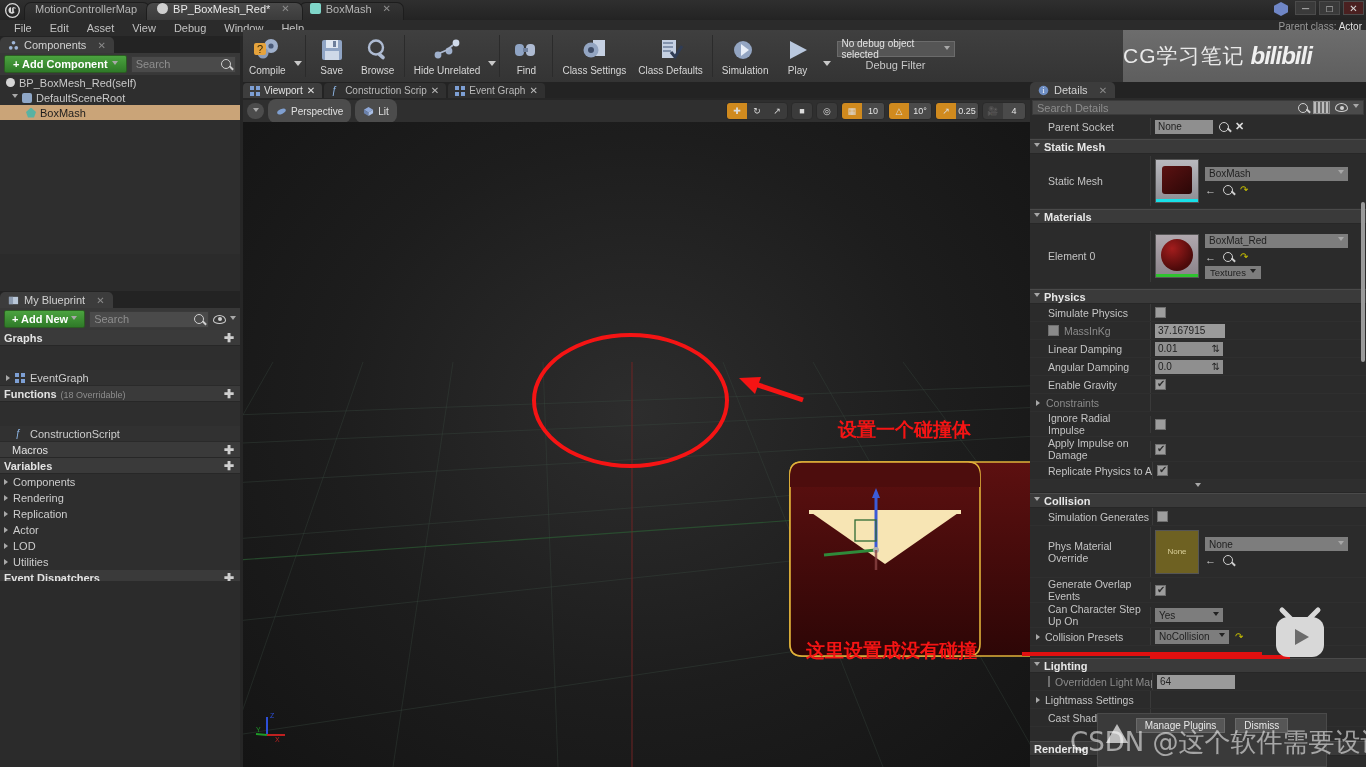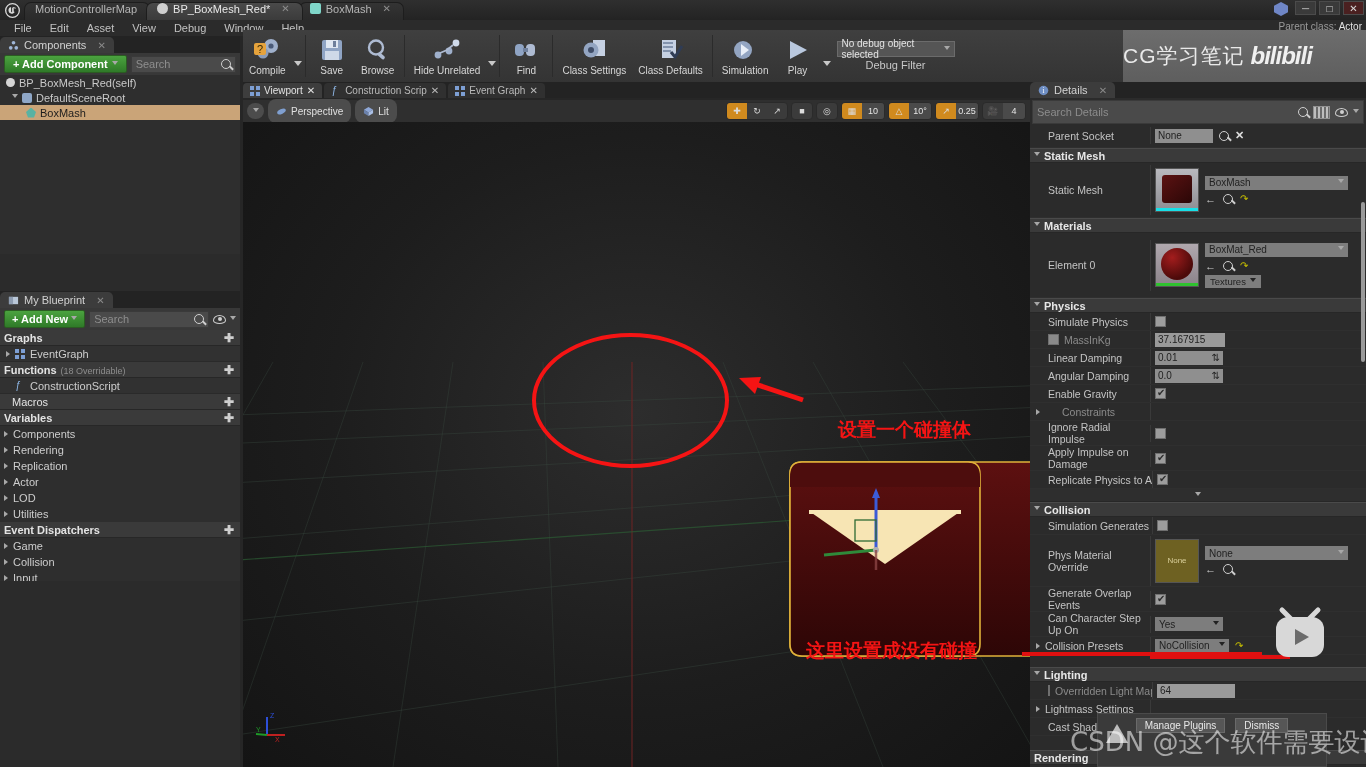--- a/index.html
+++ b/index.html
@@ -77,21 +77,21 @@
      font-size:11px; font-weight:bold; padding:2px 7px; border-radius:2px; display:flex; gap:3px; align-items:center; }
   .eye { width:13px; height:9px; border:1.3px solid #cfcfcf; border-radius:50% 50% 50% 50%/60% 60% 40% 40%;
      position:relative; }
   .eye::after { content:""; position:absolute; width:4px;height:4px;background:#cfcfcf;border-radius:50%;
      left:3.5px; top:1.5px; }
   .mb-section { height:16px; background:#3a3a3a; display:flex; align-items:center;
      justify-content:space-between; padding:0 6px 0 4px; font-size:11px; color:#e3e3e3; font-weight:bold;
      border-bottom:1px solid #272727; }
   .mb-section .plus { color:#cfcfcf; font-weight:bold; font-size:12px; }
   .mb-item { height:16px; display:flex; align-items:center; gap:5px; padding-left:6px;
-     font-size:11px; color:#cdcdcd; background:#313131; border-bottom:1px solid #2a2a2a; }
+     font-size:11px; color:#cdcdcd; background:#313131; border-bottom:1px solid #2a2a2a;margin-top:24px; }
   .mb-sub { height:16px; display:flex; align-items:center; gap:5px; padding-left:4px;
      font-size:11px; color:#cdcdcd; }
   .graph-ico { width:10px;height:10px;flex:none;background:
      linear-gradient(#7d9fd4,#7d9fd4) 0 0/4px 4px no-repeat,
      linear-gradient(#7d9fd4,#7d9fd4) 6px 0/4px 4px no-repeat,
      linear-gradient(#7d9fd4,#7d9fd4) 0 6px/4px 4px no-repeat,
      linear-gradient(#7d9fd4,#7d9fd4) 6px 6px/4px 4px no-repeat; }
   .fn-ico { width:10px;height:10px;flex:none;color:#8fb8e8;font-style:italic;font-size:10px;line-height:10px; }
   .muted { color:#8d8d8d; font-weight:normal; font-size:9px; margin-left:4px; }
   .leftblank { position:absolute; left:0; top:545px; width:240px; height:222px; background:#2b2b2b; }
@@ -137,21 +137,21 @@
      justify-content:center; font-size:9px; color:#e5e5e5; }
 
   .viewport { position:absolute; left:243px; top:122px; width:787px; height:645px;
      background:radial-gradient(ellipse at 50% 45%, #2d2d2d 0%, #1d1d1d 55%, #141414 100%);
      overflow:hidden; }
   .axisgizmo { position:absolute; left:12px; bottom:22px; width:40px; height:40px; }
 
   
   .details { position:absolute; left:1030px; top:82px; width:336px; height:685px; background:#2b2b2b; }
   .d-tabrow { height:16px; background:#232323; display:flex; align-items:flex-end; }
-  .d-search { height:24px; margin:2px 2px 0 2px; background:#4a4a4a; border:1px solid #3a3a3a;
+  .d-search { height:15px; margin:2px 2px 0 2px; background:#4a4a4a; border:1px solid #3a3a3a;
      display:flex; align-items:center; padding:0 4px; gap:5px; }
   .d-search .ph { flex:1; color:#8c8c8c; font-size:11px; }
   .d-ico-col { width:17px;height:13px;background:
      repeating-linear-gradient(90deg,#bdbdbd 0 2px,#6a6a6a 2px 4px); border:1px solid #909090; }
   .sect { height:15px; background:#3a3a3a; display:flex; align-items:center; gap:4px;
      padding-left:4px; font-size:11px; font-weight:bold; color:#e7e7e7;
      border-top:1px solid #4a4a4a; border-bottom:1px solid #272727; }
   .prow { min-height:17px; display:flex; align-items:center; border-bottom:1px solid #2f2f2f; }
   .plabel { width:120px; padding-left:18px; font-size:10.5px; color:#c4c4c4; }
   .plabel.dim { color:#8b8b8b; }
@@ -762,21 +762,21 @@
           </span>
         </div>
     </div>
     <div class="prow">
       <div class="plabel">Enable Gravity</div>
       <div class="pval">
           <span class="chk on"></span>
         </div>
     </div>
     <div class="prow">
-      <div class="plabel dim" style="padding-left:6px;display:flex;align-items:center;gap:22px">
+      <div class="plabel dim" style="padding-left:6px;display:flex;align-items:center;gap:6px">
         <span class="tri"></span>
         <span>Constraints</span>
       </div>
       <div class="pval"></div>
     </div>
     <div class="prow">
       <div class="plabel">Ignore Radial Impulse</div>
       <div class="pval">
           <span class="chk"></span>
         </div>

